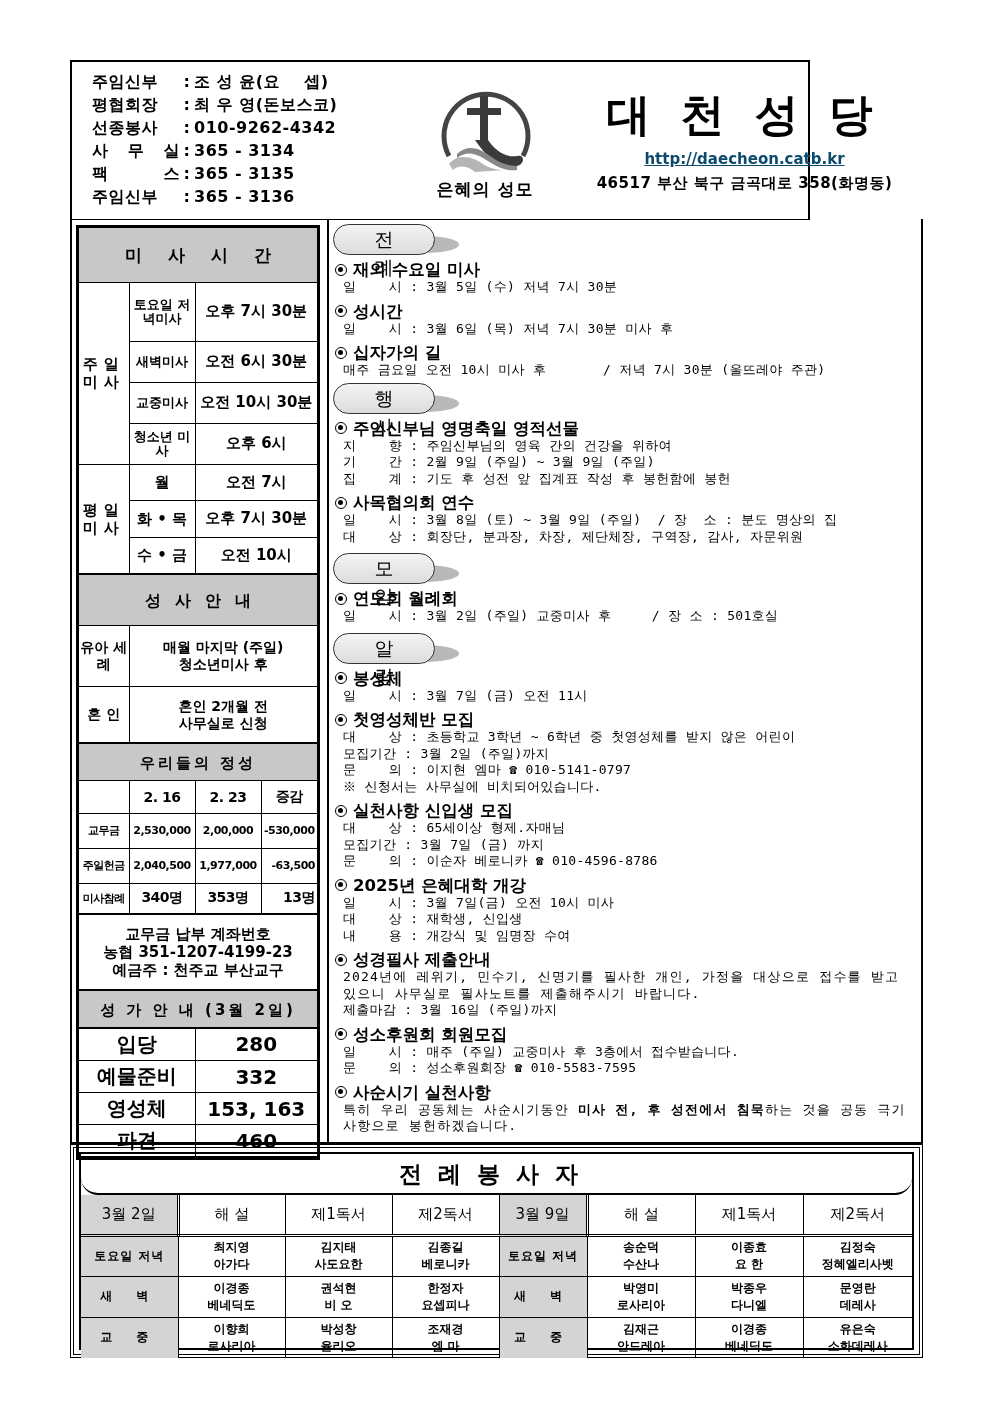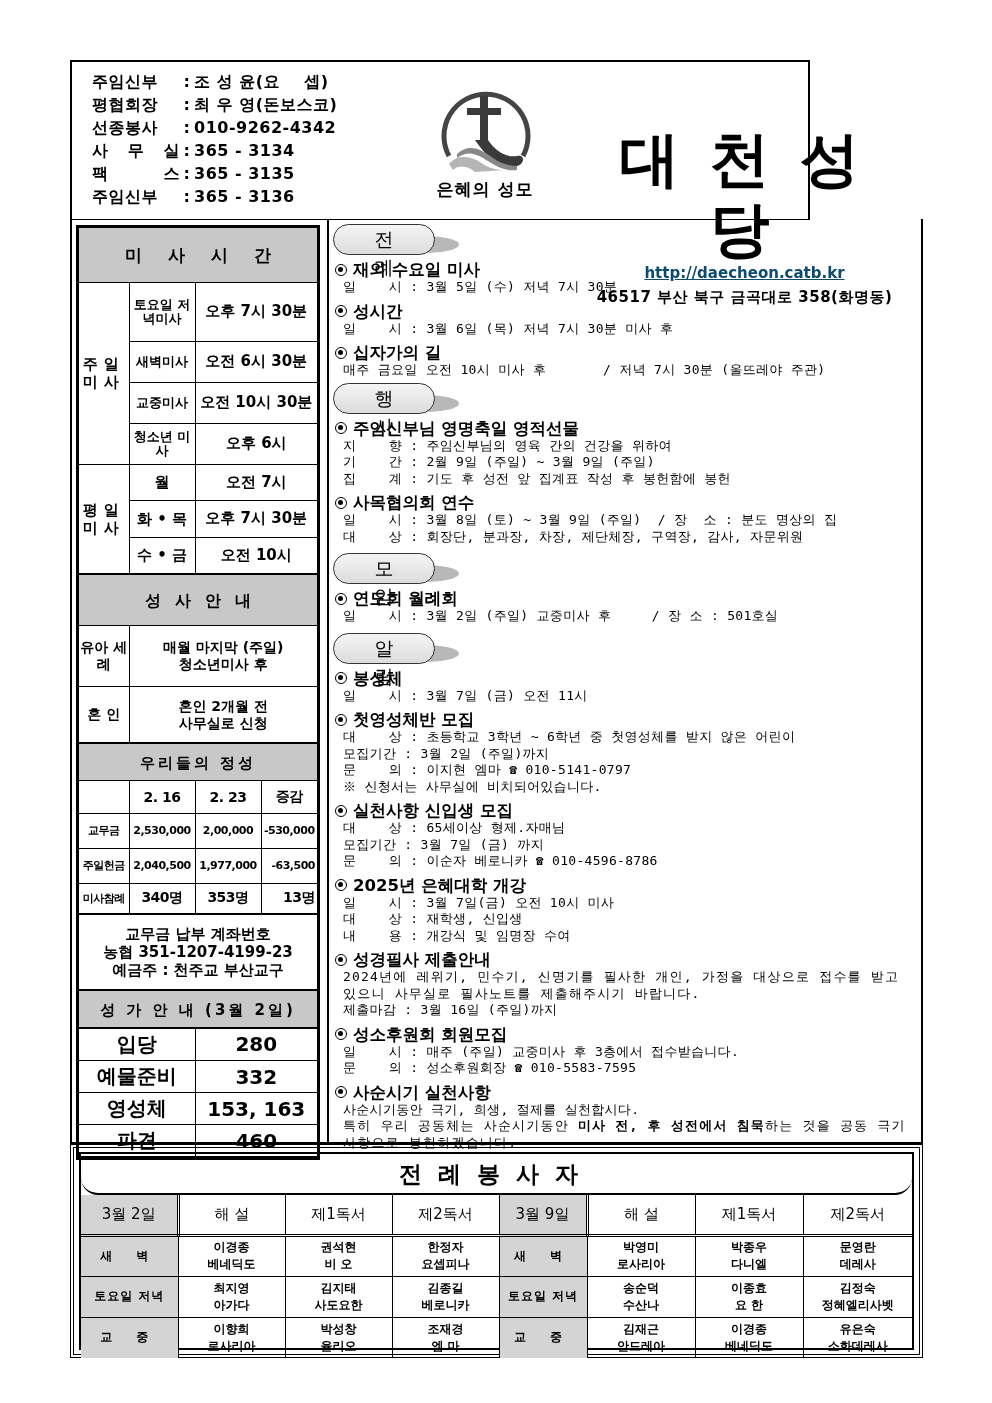--- a/index.html
+++ b/index.html
@@ -15,21 +15,21 @@
   .contact-row { display: flex; font-size: 16px; font-weight: bold; height: 23px; line-height: 23px; letter-spacing: 0.5px; }
   .contact-label { width: 88px; display: flex; justify-content: space-between; }
   .contact-sep { width: 14px; text-align: center; }
   .contact-value { white-space: pre; }
 
   .logo { position: absolute; left: 358px; top: 22px; width: 110px; height: 130px; text-align: center; }
   .logo svg { display: block; margin: 0 auto; }
   .logo-caption { font-size: 17px; font-weight: bold; margin-top: 4px; letter-spacing: 1px; }
 
   .title-block { position: absolute; left: 500px; top: 18px; width: 345px; text-align: center; }
-  .church-name { font-size: 60px; font-weight: bold; letter-spacing: 30px; line-height: 70px; padding-left: 20px; font-family: "DejaVu Sans", sans-serif; margin-top: 44px; }
+  .church-name { font-size: 44px; font-weight: bold; letter-spacing: 30px; line-height: 70px; padding-left: 20px; font-family: "DejaVu Sans", sans-serif; }
   .church-url { display: block; font-size: 15px; color: #0c4a6e; text-decoration: underline; font-weight: bold; margin-top: 0px; }
   .church-address { font-size: 15px; font-weight: bold; margin-top: 6px; letter-spacing: 0.5px; }
 
   
   .body-frame {
     position: absolute; left: 70px; top: 219px; width: 853px; height: 925px;
     border-left: 2px solid #000; border-right: 2px solid #000; border-bottom: 2px solid #000;
   }
   .col-divider { position: absolute; left: 255px; top: 0; width: 1.5px; height: 100%; background: #000; }
 
@@ -392,21 +392,20 @@
         <span>성소후원회 회원모집</span>
       </div>
     <div class="line">일    시 : 매주 (주일) 교중미사 후 3층에서 접수받습니다.</div>
     <div class="line">문    의 : 성소후원회장 ☎ 010-5583-7595</div>
   </div>
   <div class="item gap">
     <div class="item-title">
         <span class="bullet"></span>
         <span>사순시기 실천사항</span>
       </div>
-    <div class="line">사순시기동안 극기, 희생, 절제를 실천합시다.</div>
     <div class="line wrap"><span>특히 우리 공동체는 사순시기동안 </span><span class="em">미사 전, 후 성전에서 침묵</span><span>하는 것을 공동 극기사항으로 봉헌하겠습니다.</span></div>
   </div>
 </div>
 
 <div class="servers">
   <div class="servers-inner">
     <div class="servers-title">전례봉사자</div>
     <table class="srv">
       <colgroup>
         <col style="width:97px">
@@ -423,20 +422,48 @@
         <td class="date sep">3월 2일</td>
         <td>해 설</td>
         <td>제1독서</td>
         <td>제2독서</td>
         <td class="date sep">3월 9일</td>
         <td>해 설</td>
         <td>제1독서</td>
         <td>제2독서</td>
       </tr>
       <tr>
+        <td class="role">토요일 저녁</td>
+        <td class="name">
+              <div>최지영</div>
+              <div>아가다</div>
+            </td>
+        <td class="name">
+              <div>김지태</div>
+              <div>사도요한</div>
+            </td>
+        <td class="name">
+              <div>김종길</div>
+              <div>베로니카</div>
+            </td>
+        <td class="role">토요일 저녁</td>
+        <td class="name">
+              <div>송순덕</div>
+              <div>수산나</div>
+            </td>
+        <td class="name">
+              <div>이종효</div>
+              <div>요 한</div>
+            </td>
+        <td class="name">
+              <div>김정숙</div>
+              <div>정혜엘리사벳</div>
+            </td>
+      </tr>
+      <tr>
         <td class="role wide">새 벽</td>
         <td class="name">
               <div>이경종</div>
               <div>베네딕도</div>
             </td>
         <td class="name">
               <div>권석현</div>
               <div>비 오</div>
             </td>
         <td class="name">
@@ -448,48 +475,20 @@
               <div>박영미</div>
               <div>로사리아</div>
             </td>
         <td class="name">
               <div>박종우</div>
               <div>다니엘</div>
             </td>
         <td class="name">
               <div>문영란</div>
               <div>데레사</div>
-            </td>
-      </tr>
-      <tr>
-        <td class="role">토요일 저녁</td>
-        <td class="name">
-              <div>최지영</div>
-              <div>아가다</div>
-            </td>
-        <td class="name">
-              <div>김지태</div>
-              <div>사도요한</div>
-            </td>
-        <td class="name">
-              <div>김종길</div>
-              <div>베로니카</div>
-            </td>
-        <td class="role">토요일 저녁</td>
-        <td class="name">
-              <div>송순덕</div>
-              <div>수산나</div>
-            </td>
-        <td class="name">
-              <div>이종효</div>
-              <div>요 한</div>
-            </td>
-        <td class="name">
-              <div>김정숙</div>
-              <div>정혜엘리사벳</div>
             </td>
       </tr>
       <tr>
         <td class="role wide">교 중</td>
         <td class="name">
               <div>이향희</div>
               <div>로사리아</div>
             </td>
         <td class="name">
               <div>박성창</div>

